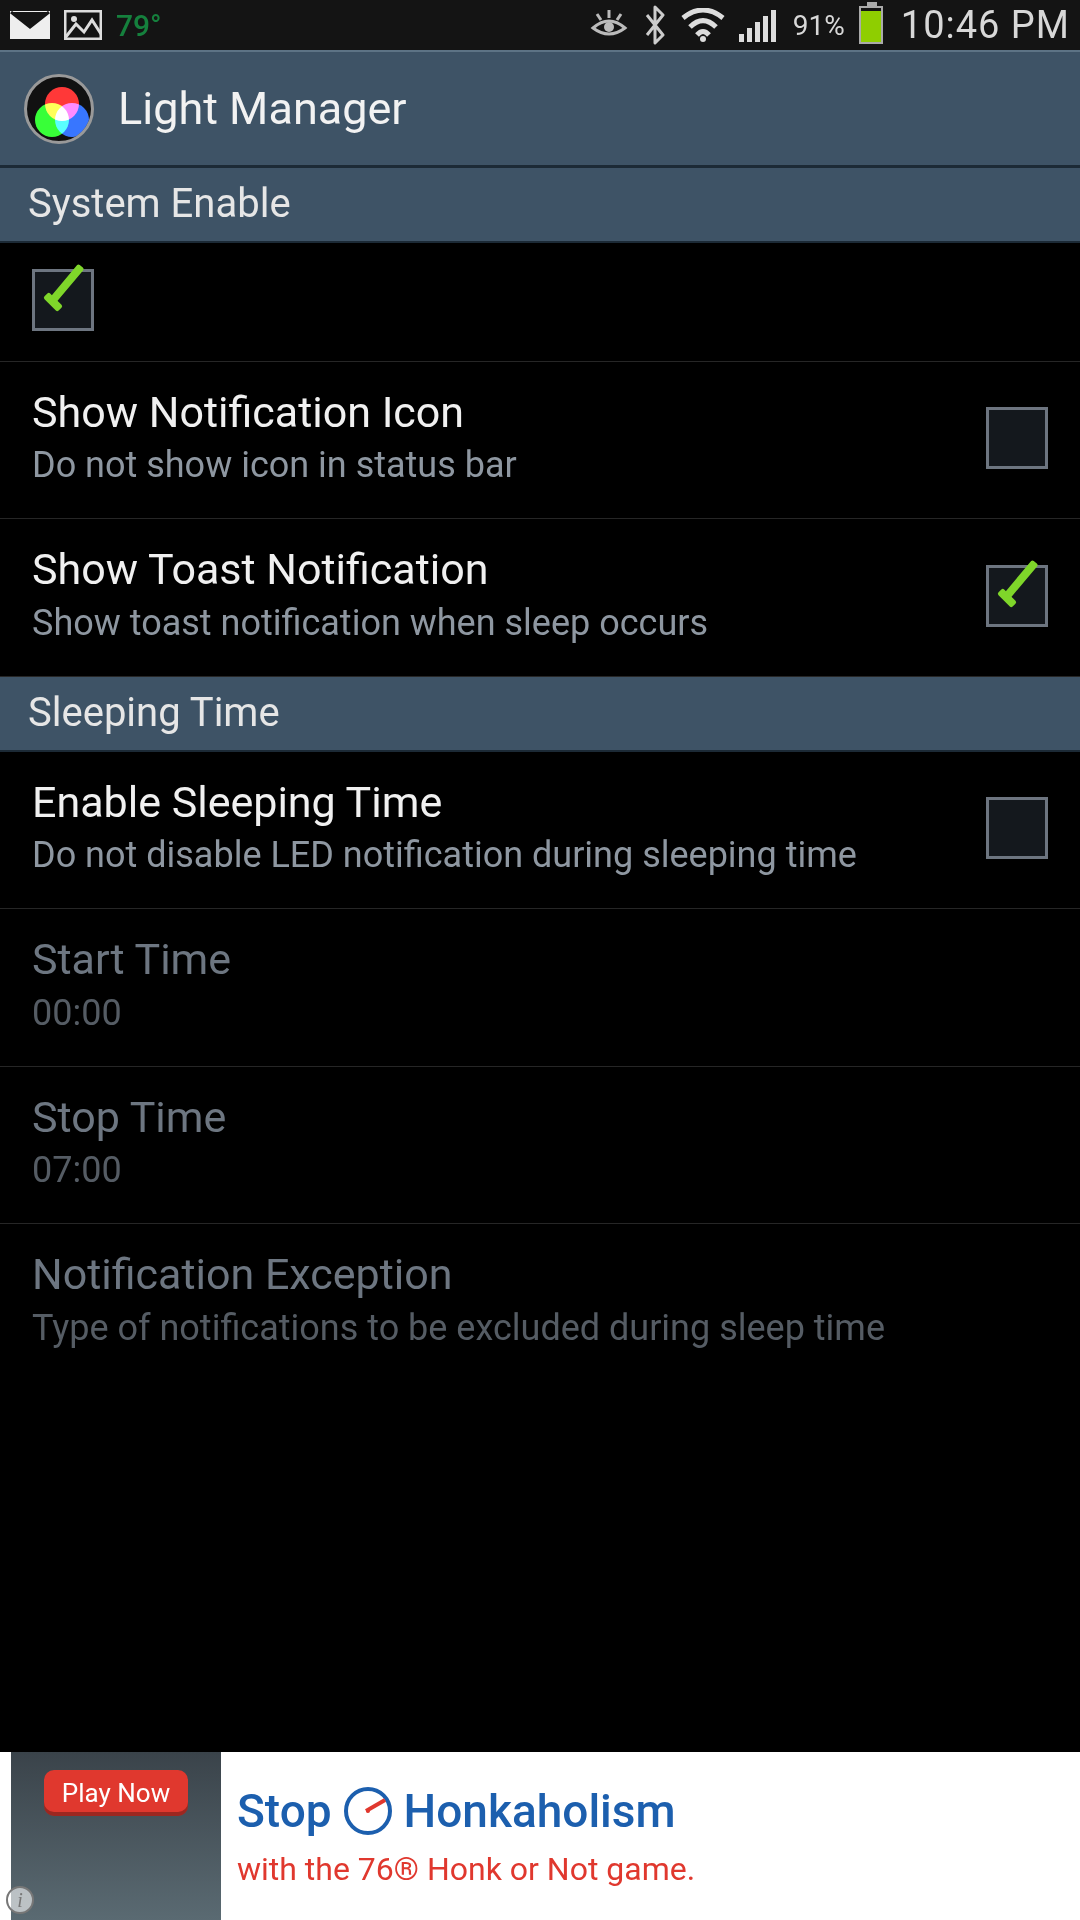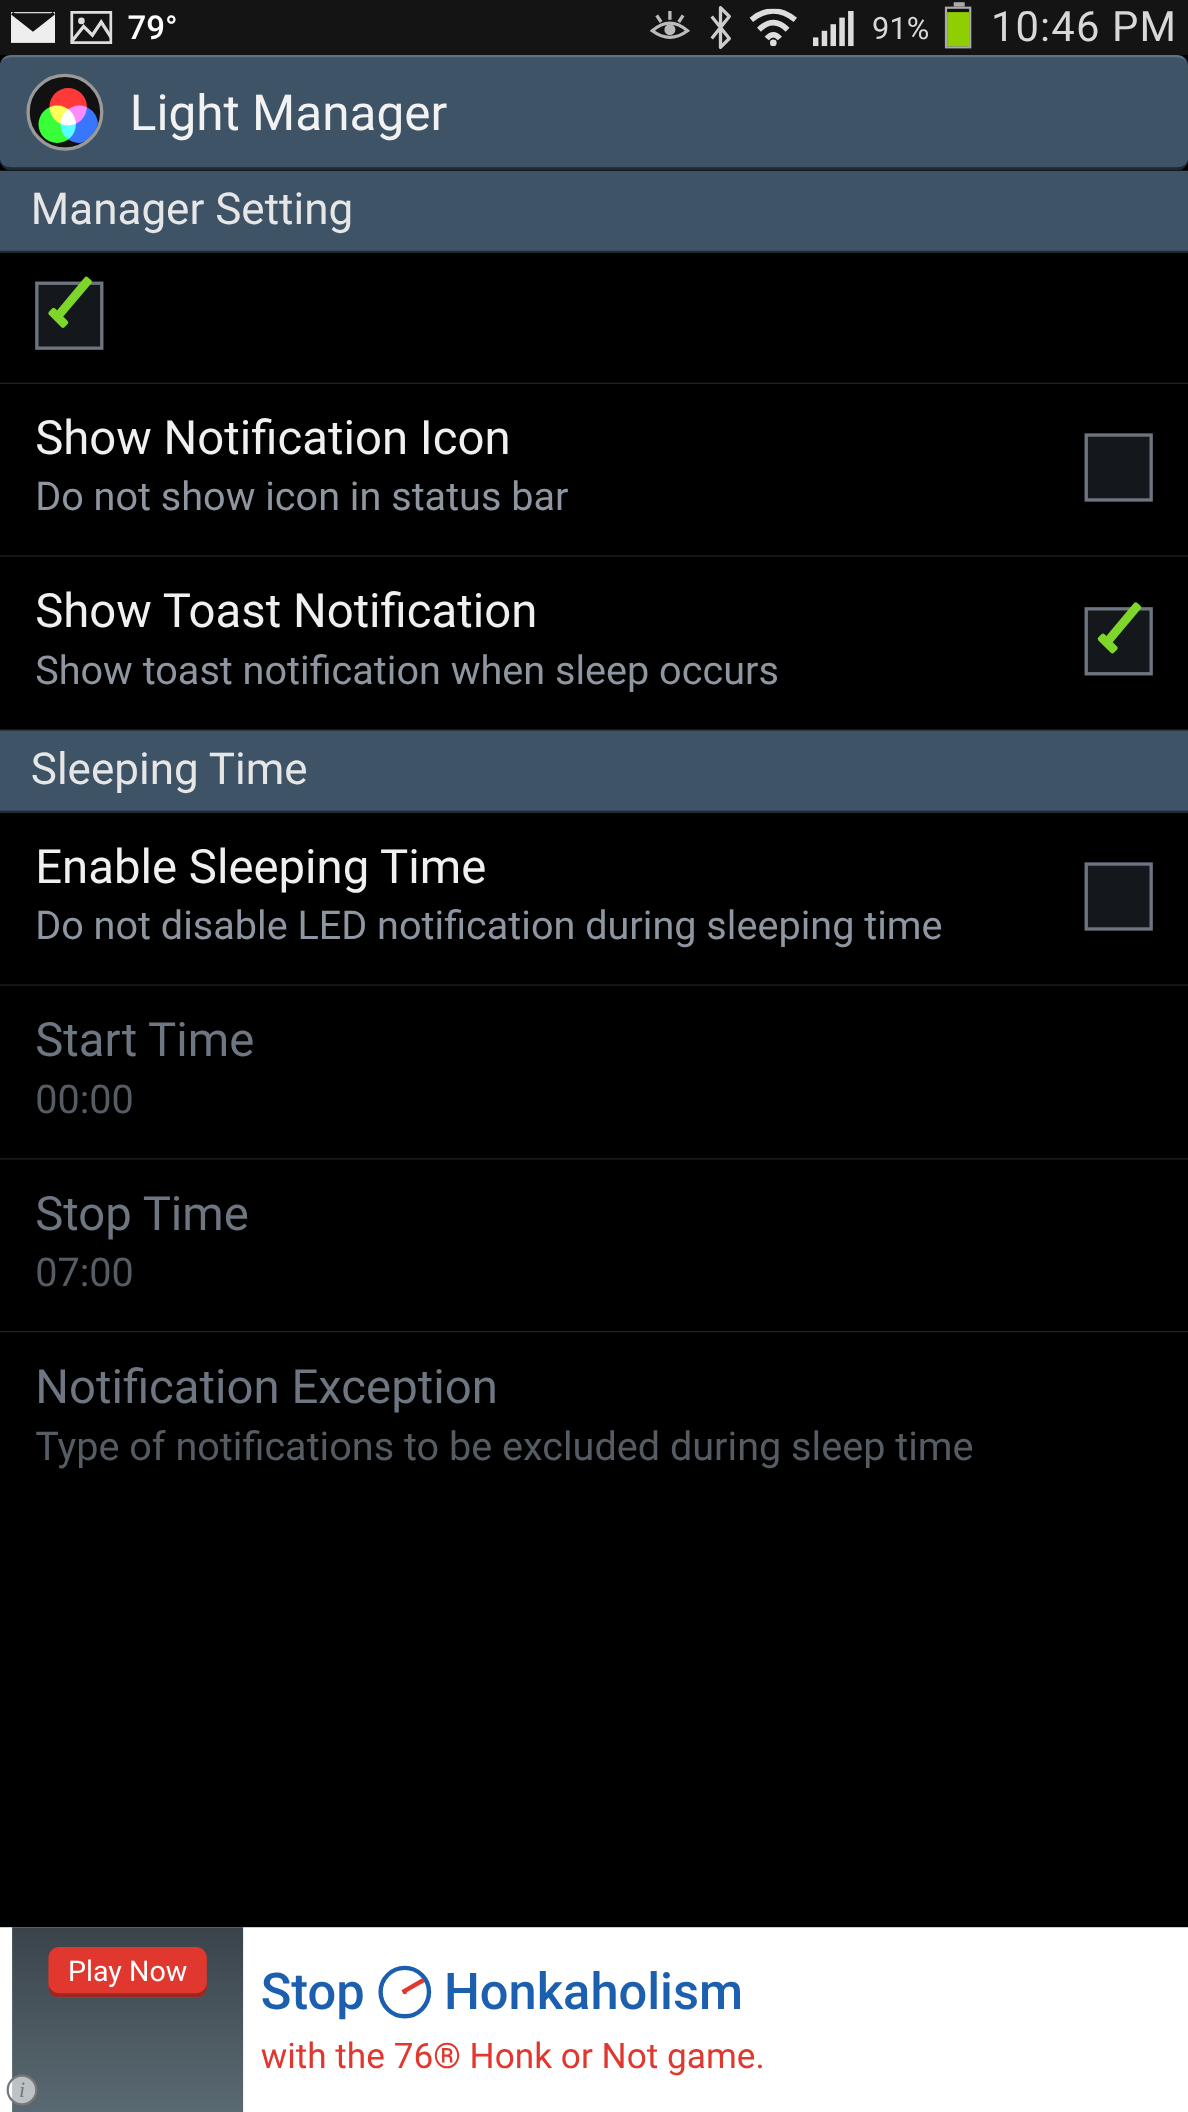--- a/index.html
+++ b/index.html
@@ -16,42 +16,41 @@
     height: 50px;
     background: #141414;
     display: flex;
     align-items: center;
     padding: 0 10px;
     font-size: 32px;
     color: #d8d8d8;
   }
   .status-left { display: flex; align-items: center; gap: 14px; }
   .status-right { margin-left: auto; display: flex; align-items: center; gap: 14px; }
-  .temp { color: #ffffff; font-weight: 500; font-size: 30px; }
+  .temp { color: #15803d; font-weight: 500; font-size: 30px; }
   .battery-pct { font-size: 28px; }
   .clock { font-size: 38px; letter-spacing: 1px; padding-left: 4px; }
   .ico { display: inline-flex; }
   .battery-shell {
     width: 24px; height: 38px; border: 2px solid #aaa; position: relative; display: inline-block;
   }
   .battery-shell::before {
     content: ""; position: absolute; top: -6px; left: 6px; width: 10px; height: 4px; background: #aaa;
   }
   .battery-fill { position: absolute; left: 0; right: 0; bottom: 0; background: #8fce00; }
   
   .app-header {
-    height: 105px;
+    height: 118px;
     background: #3e5366;
     border-top: 2px solid #5d7385;
     border-bottom: 3px solid #1c2a36;
     display: flex;
     align-items: center;
     padding: 0 24px;
     gap: 24px;
-    border-radius: 10px;
   }
   .app-title { font-size: 45px; font-weight: 400; color: #f2f2f2; }
   .app-icon {
     width: 70px; height: 70px; border-radius: 50%;
     background: radial-gradient(circle at 50% 50%, #111 0 100%);
     border: 3px solid #999;
     position: relative;
     overflow: hidden;
   }
   .app-icon .c { position: absolute; width: 34px; height: 34px; border-radius: 50%; mix-blend-mode: screen; }
@@ -234,21 +233,21 @@
   <span class="app-icon">
     <span class="c r"></span>
       <span class="c g"></span>
       <span class="c b"></span>
   </span>
   <span class="app-title">Light Manager</span>
 </div>
 
 <div class="settings-scroll">
 
-  <div class="section-header">Manager Setting</div>
+  <div class="section-header">System Enable</div>
 
   <div class="pref">
     <div class="chk checked"></div>
   </div>
 
   <div class="pref">
     <div class="pref-text">
       <div class="pref-title">Show Notification Icon</div>
       <div class="pref-sub">Do not show icon in status bar</div>
     </div>

